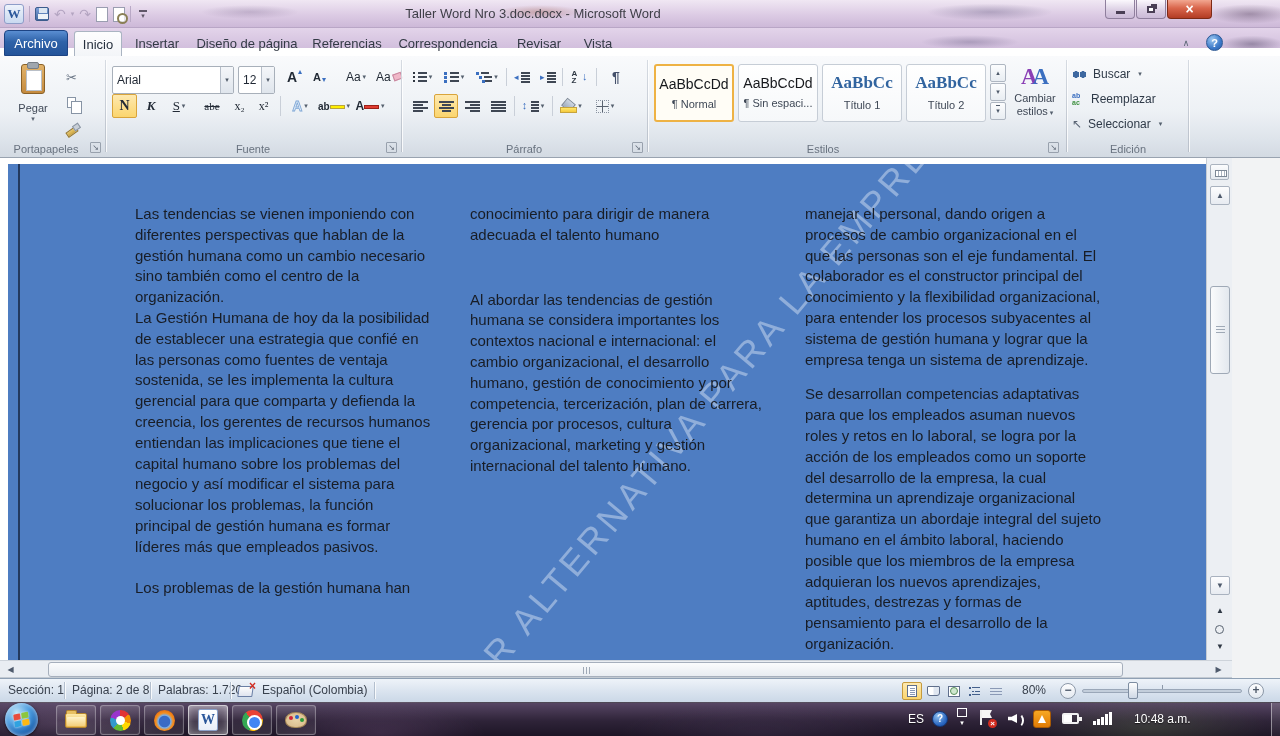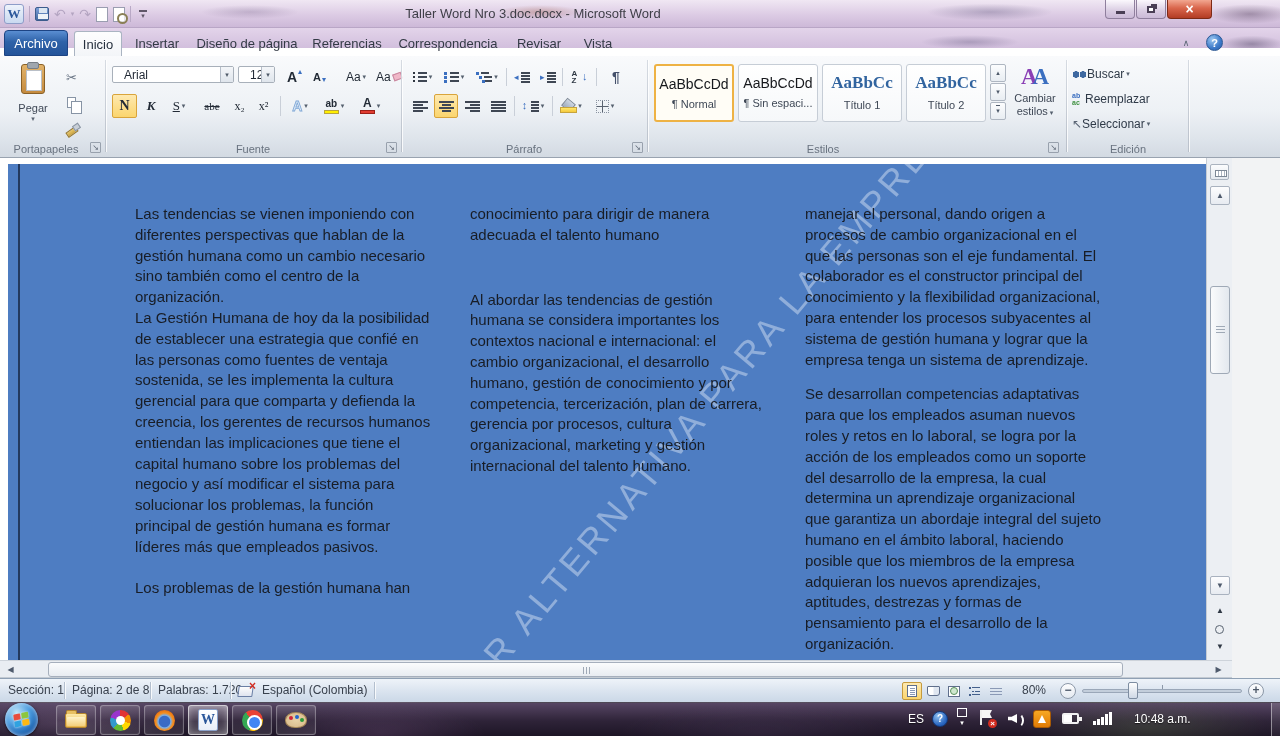--- a/index.html
+++ b/index.html
@@ -59,34 +59,34 @@
 .pegar .lbl{font-size:11px;color:#3f4856;margin-top:8px}
 .pegar .dn{font-size:7px;color:#5a6472;margin-top:1px}
 .sbtn{position:absolute;left:62px;width:36px;height:22px;display:flex;align-items:center;padding-left:4px;border-radius:2px}
 .ico-cut{color:#6b7686;font-size:13px;line-height:13px}
 .ico-copy{width:9px;height:11px;border:1px solid #8794a5;background:#fff;position:relative;margin:0 6px 2px 1px}
 .ico-copy::after{content:"";position:absolute;left:3px;top:3px;width:9px;height:11px;border:1px solid #8794a5;background:#fff}
 .ico-paintb{width:14px;height:13px;position:relative}
 .ico-paintb::before{content:"";position:absolute;left:0;top:6px;width:10px;height:4px;background:linear-gradient(#e8c76a,#caa23f);border:1px solid #97782e;transform:rotate(-35deg)}
 .ico-paintb::after{content:"";position:absolute;right:0;top:1px;width:5px;height:4px;background:#c8cfd8;border:1px solid #8b95a3;transform:rotate(-35deg)}
 .darrow{font-size:7px;color:#55606e;margin-left:2px}
-.combo{position:absolute;height:17px;background:#fff;border:1px solid #a8b0ba;border-radius:2px;font-size:12px;color:#1f2733;display:flex;align-items:center;padding-left:11px}
+.combo{position:absolute;height:28px;background:#fff;border:1px solid #a8b0ba;border-radius:2px;font-size:12px;color:#1f2733;display:flex;align-items:center;padding-left:4px}
 .combo .ca{position:absolute;right:0;top:0;bottom:0;width:13px;background:linear-gradient(#f4f6f9,#dfe5ec);border-left:1px solid #b6bec9;display:flex;align-items:center;justify-content:center;font-size:7px;color:#4f5a68}
 .rbtn{position:absolute;display:flex;align-items:center;justify-content:center;border-radius:2px;color:#232b36}
 .rbtn.act{background:linear-gradient(#fee9b0,#fbd56e);border:1px solid #d9a43b}
 .serif{font-family:"Liberation Serif",serif}
 .tinyup{font-size:8px;color:#3b6fc0;margin:-10px 0 0 1px}
 .tinydn{font-size:8px;color:#3b6fc0;margin:6px 0 0 1px}
 .erz{position:relative}
 .erz::after{content:"";width:8px;height:5px;background:#f0b7c8;border:1px solid #c888a0;display:inline-block;margin-left:2px;transform:rotate(-20deg)}
 .fx{color:#dce9f7;-webkit-text-stroke:.8px #7fa7d6;font-weight:bold;font-size:14px}
 .bar{display:block;width:15px;height:4px;margin-top:1px;border:1px solid #b9a43c}
 .bar.yel{background:#ffef00}
 .bar.red{background:#e03c31;border-color:#9c2018}
-.stack{display:flex;flex-direction:column;align-items:center;line-height:11px}
+.stack{display:flex;flex-direction:row;align-items:center;line-height:11px}
 .msep{position:absolute;width:1px;background:#c9cfd8}
 .ico-lines{width:15px;height:12px;display:inline-block;background-repeat:no-repeat}
 .al-l{background-image:linear-gradient(#3f4754,#3f4754),linear-gradient(#3f4754,#3f4754),linear-gradient(#3f4754,#3f4754),linear-gradient(#3f4754,#3f4754);background-size:15px 2px,10px 2px,15px 2px,10px 2px;background-position:0 1px,0 4px,0 7px,0 10px}
 .al-c{background-image:linear-gradient(#3f4754,#3f4754),linear-gradient(#3f4754,#3f4754),linear-gradient(#3f4754,#3f4754),linear-gradient(#3f4754,#3f4754);background-size:15px 2px,9px 2px,15px 2px,9px 2px;background-position:center 1px,center 4px,center 7px,center 10px}
 .al-r{background-image:linear-gradient(#3f4754,#3f4754),linear-gradient(#3f4754,#3f4754),linear-gradient(#3f4754,#3f4754),linear-gradient(#3f4754,#3f4754);background-size:15px 2px,10px 2px,15px 2px,10px 2px;background-position:right 1px,right 4px,right 7px,right 10px}
 .al-j{background-image:linear-gradient(#3f4754,#3f4754),linear-gradient(#3f4754,#3f4754),linear-gradient(#3f4754,#3f4754),linear-gradient(#3f4754,#3f4754);background-size:15px 2px,15px 2px,15px 2px,15px 2px;background-position:0 1px,0 4px,0 7px,0 10px}
 .ico-bul{width:15px;height:12px;display:inline-block;background-repeat:no-repeat;background-image:radial-gradient(circle 1.5px at 2px 2px,#2f3640 95%,transparent),radial-gradient(circle 1.5px at 2px 6px,#2f3640 95%,transparent),radial-gradient(circle 1.5px at 2px 10px,#2f3640 95%,transparent),linear-gradient(#3f4754,#3f4754),linear-gradient(#3f4754,#3f4754),linear-gradient(#3f4754,#3f4754);background-size:15px 12px,15px 12px,15px 12px,9px 2px,9px 2px,9px 2px;background-position:0 0,0 0,0 0,6px 1px,6px 5px,6px 9px}
 .ico-num{width:15px;height:12px;display:inline-block;background-repeat:no-repeat;background-image:linear-gradient(#3b6fc0,#3b6fc0),linear-gradient(#3b6fc0,#3b6fc0),linear-gradient(#3b6fc0,#3b6fc0),linear-gradient(#3f4754,#3f4754),linear-gradient(#3f4754,#3f4754),linear-gradient(#3f4754,#3f4754);background-size:3px 3px,3px 3px,3px 3px,9px 2px,9px 2px,9px 2px;background-position:0 1px,0 5px,0 9px,6px 1px,6px 5px,6px 9px}
 .ico-mlv{width:16px;height:12px;display:inline-block;background-repeat:no-repeat;background-image:linear-gradient(#3b6fc0,#3b6fc0),linear-gradient(#3b6fc0,#3b6fc0),linear-gradient(#3b6fc0,#3b6fc0),linear-gradient(#3f4754,#3f4754),linear-gradient(#3f4754,#3f4754),linear-gradient(#3f4754,#3f4754);background-size:3px 3px,3px 3px,3px 3px,8px 2px,8px 2px,8px 2px;background-position:0 1px,3px 5px,6px 9px,5px 1px,8px 5px,8px 9px}
 .ico-ind{position:relative;width:16px;height:12px;display:inline-block;background-repeat:no-repeat;background-image:linear-gradient(#3f4754,#3f4754),linear-gradient(#3f4754,#3f4754),linear-gradient(#3f4754,#3f4754),linear-gradient(#3f4754,#3f4754);background-size:9px 2px,9px 2px,9px 2px,9px 2px;background-position:7px 1px,7px 4px,7px 7px,7px 10px}
@@ -108,21 +108,21 @@
 .card .pv{font-size:14px;color:#16181c;margin-top:10px;white-space:nowrap}
 .card .pv.hd{font-family:"Liberation Serif",serif;font-size:17px;color:#31649f;font-weight:bold;margin-top:8px}
 .card .nm{font-size:11px;color:#3f4856;margin-top:6px;white-space:nowrap}
 .scb{position:absolute;left:990px;width:16px;height:18px;border:1px solid #aeb6c1;background:linear-gradient(#fcfdfe,#e8edf2);color:#4e5a6a;font-size:7px;text-align:center;line-height:16px;border-radius:2px}
 .scb .mor{display:inline-block;border-top:1px solid #4e5a6a;line-height:8px;padding-top:1px}
 .chst{position:absolute;left:1008px;top:6px;width:54px;height:92px;text-align:center}
 .aa{font-size:23px;font-weight:bold;line-height:30px;font-family:"Liberation Serif",serif}
 .aa .a1{color:#8a3fb5}
 .aa .a2{color:#3b6fc0;margin-left:-5px}
 .chst .cl{font-size:11px;color:#3f4856;line-height:13px}
-.edrow{position:absolute;left:1072px;height:20px;display:flex;align-items:center;gap:0;font-size:12px;color:#2f3a48}
+.edrow{position:absolute;left:1072px;height:20px;display:flex;align-items:center;gap:6px;font-size:12px;color:#2f3a48}
 .ico-bino{width:15px;height:11px;background:radial-gradient(circle 3.4px at 4px 5.5px,#3e68a0 96%,transparent),radial-gradient(circle 3.4px at 11px 5.5px,#3e68a0 96%,transparent)}
 .ico-repl{width:13px;height:14px;font-size:7px;line-height:7px;font-weight:bold;display:flex;flex-direction:column}
 .ico-repl::before{content:"ab";color:#3b6fc0}
 .ico-repl::after{content:"ac";color:#3f9142}
 .ico-sel{color:#5a6575;font-size:12px;line-height:12px}
 
 
 #docarea{position:absolute;top:158px;left:0;width:1206px;height:502px;background:#fff;overflow:hidden}
 #page{position:absolute;left:8px;top:6px;width:1198px;height:496px;background:#4e7dc2;overflow:hidden}
 .edgeline{position:absolute;left:10px;top:0;bottom:0;width:2px;background:#16233c;opacity:.75}

